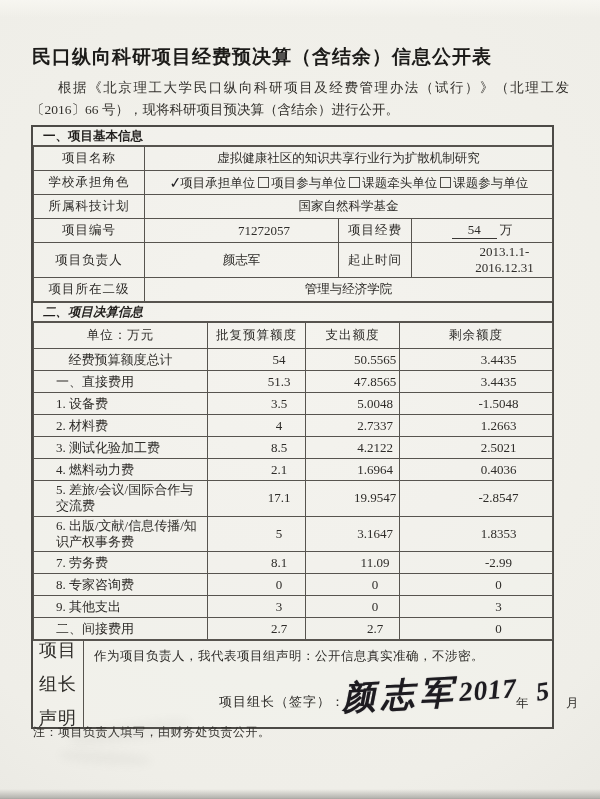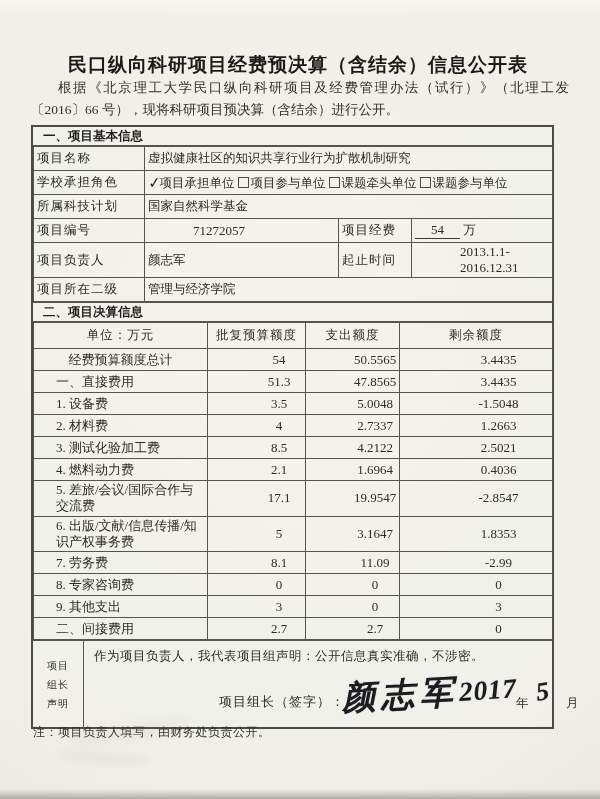--- a/index.html
+++ b/index.html
@@ -17,42 +17,42 @@
   }
   .bottom-edge{
     position:absolute;left:0;right:0;bottom:0;height:10px;
     background:linear-gradient(180deg, rgba(0,0,0,0) 0%, #b8b7b2 85%, #a7a6a1 100%);
   }
   .ghost1,.ghost2{position:absolute;background:#8a8a84;opacity:.07;filter:blur(4px);border-radius:40%;}
   .ghost1{left:70px;top:724px;width:120px;height:16px;transform:rotate(-8deg);}
   .ghost2{left:60px;top:752px;width:90px;height:12px;transform:rotate(4deg);}
 
   .title{
-    position:absolute;left:0;top:40px;width:516px;text-align:right;
+    position:absolute;left:0;top:40px;width:516px;text-align:center;
     font-family:"Liberation Sans","DejaVu Sans",sans-serif;
-    font-size:19px;font-weight:bold;letter-spacing:1px;color:#1c1b19;margin:12px;
+    font-size:19px;font-weight:bold;letter-spacing:1px;color:#1c1b19;margin:4px;
   }
   .intro{
     position:absolute;left:31px;top:77px;width:538px;margin:0;
     font-size:13.5px;line-height:1.6;text-indent:2em;text-align:justify;color:#33312d;
   }
 
   .form{
     position:absolute;left:31px;top:125px;width:523px;
     border:2px solid #4c4a46;box-sizing:border-box;background:rgba(255,255,255,0.12);
   }
   .sec-header{
     height:18px;line-height:18px;padding-left:10px;
     font-family:"Liberation Sans","DejaVu Sans",sans-serif;
     font-size:12.5px;font-weight:bold;color:#211f1d;
     border-bottom:1px solid #57544f;
   }
   table{border-collapse:collapse;table-layout:fixed;width:100%;}
   td{border:1px solid #57544f;font-size:12.5px;padding:1px 3px;overflow:hidden;}
-  .basic td{height:21px;}
+  .basic td{height:21px;text-align:center;}
   .basic .lbl{letter-spacing:1px;}
   .budget td{height:19px;text-align:center;font-size:13px;border-radius:9px;}
   .budget .hdr td{height:23px;font-size:12.5px;letter-spacing:1px;}
   .budget .cat{text-align:left;padding-left:22px;}
   .budget .tall td{height:32px;}
   .budget .cat.wrap{line-height:1.25;}
   .num{font-size:13px;padding-left:48px;}
   .check{
     display:inline-block;font-family:"DejaVu Sans",sans-serif;
     font-size:15px;font-weight:bold;color:#1f1e22;
@@ -61,21 +61,21 @@
   .box{
     display:inline-block;width:9px;height:9px;border:1px solid #4c4a46;
     margin:0 2px -1px 3px;background:transparent;
   }
   .uline{display:inline-block;border-bottom:1px solid #3a3835;padding:0 16px;}
 
   .decl{display:flex;border-top:1px solid #57544f;height:86px;}
   .decl-label{
     width:51px;border-right:1px solid #57544f;box-sizing:border-box;
     display:flex;flex-direction:column;justify-content:center;align-items:center;
-    font-size:10px;line-height:1.9;letter-spacing:1px;
+    font-size:18px;line-height:1.9;letter-spacing:1px;
   }
   .decl-body{flex:1;position:relative;padding:7px 10px 12px 10px;}
   .statement{font-size:12.5px;letter-spacing:.5px;margin:0;}
   .sign-line{position:absolute;left:0;right:0;top:34px;height:52px;}
   .sign-label{position:absolute;left:135px;top:18px;font-size:13px;letter-spacing:1px;}
   .signature{
     position:absolute;left:258px;top:-2px;
     font-size:33px;font-style:italic;font-weight:bold;letter-spacing:6px;
     color:#1d1b20;transform:rotate(-3deg);text-shadow:0 0 1px rgba(20,20,30,.5);
   }
@@ -138,21 +138,21 @@
         <td class="lbl">起止时间</td>
         <td class="num">2013.1.1-2016.12.31</td>
       </tr>
       <tr>
         <td class="lbl">项目所在二级</td>
         <td colspan="3">管理与经济学院</td>
       </tr>
     </tbody>
       </table>
 
-    <div class="sec-header" style="border-top:1px solid #57544f;">二、项目决算信息</div>
+    <div class="sec-header" style="border-top:1px solid #57544f;font-style:italic;">二、项目决算信息</div>
 
     <table class="budget">
       <colgroup>
           <col style="width:174px">
           <col style="width:98px">
           <col style="width:94px">
           <col style="width:153px">
         </colgroup>
       <tbody>
           <tr class="hdr">

